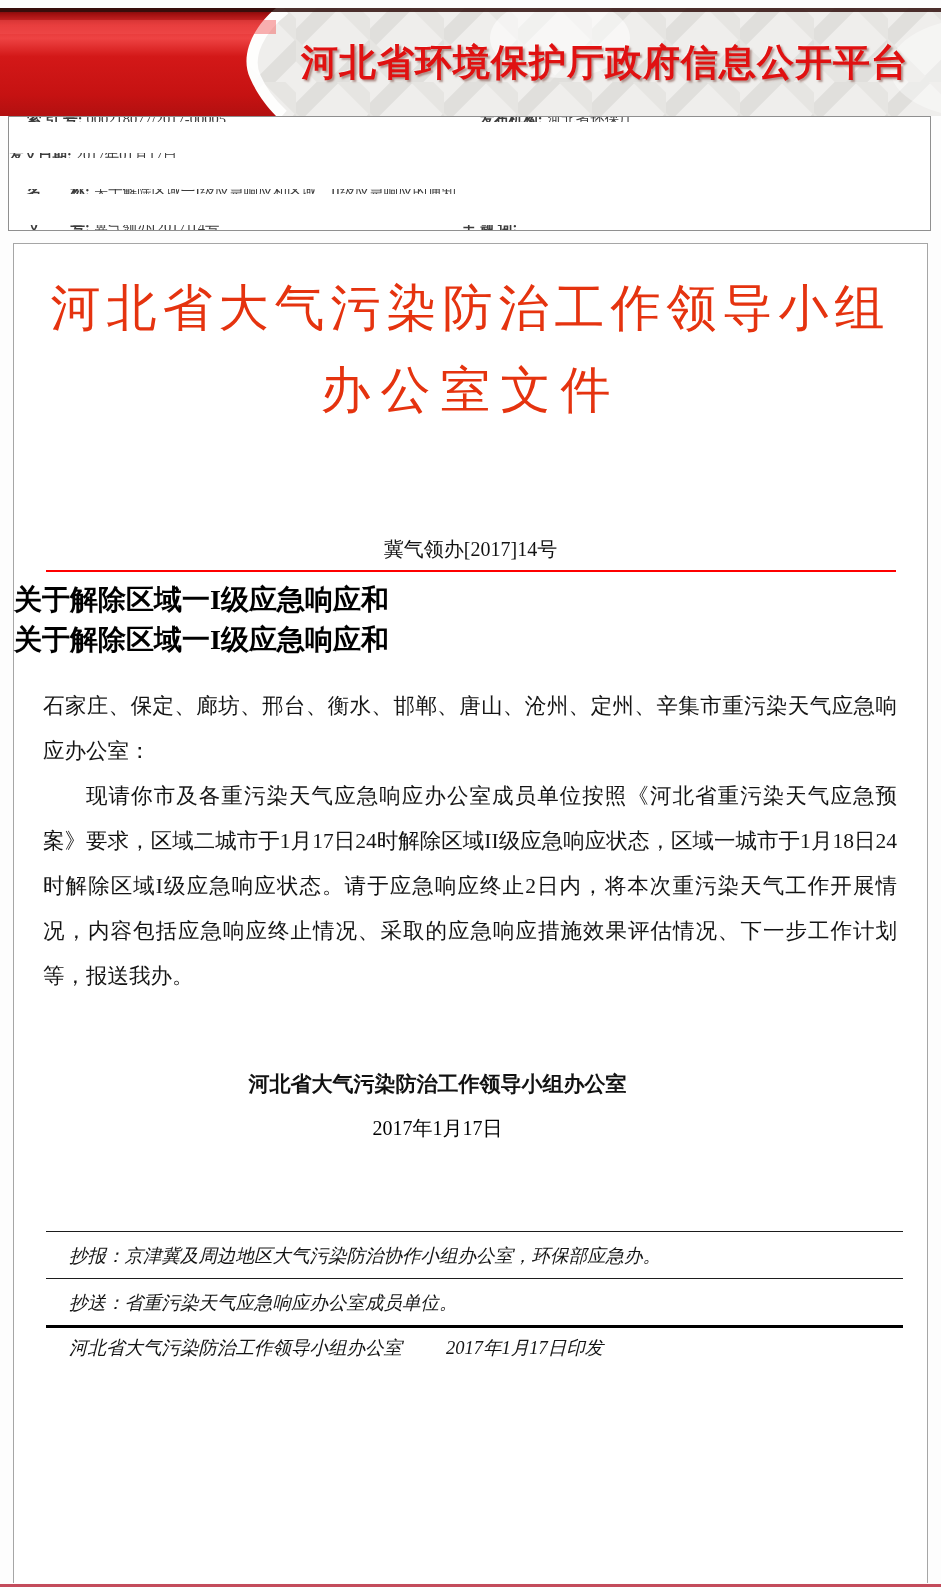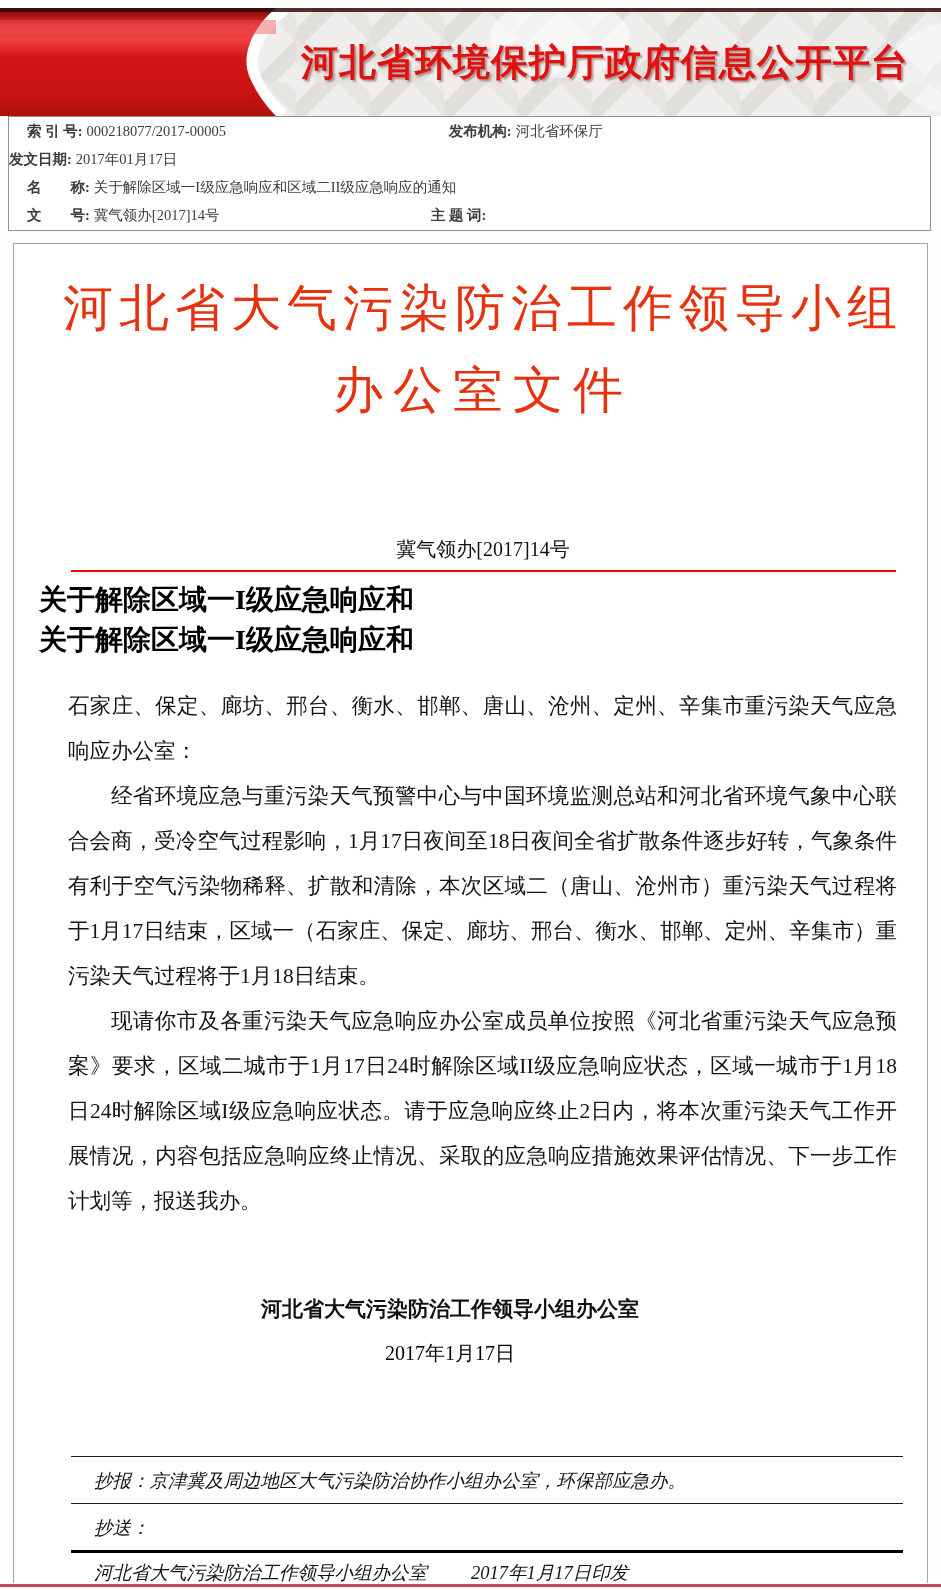--- a/index.html
+++ b/index.html
@@ -19,31 +19,31 @@
     font-weight:bold;font-size:37px;letter-spacing:1px;
     color:#e01111;
     text-shadow:2px 2px 2px rgba(130,75,65,.55), -1px -1px 0 rgba(255,255,255,.35);
     white-space:nowrap;
   }
   
   .meta-table{
     position:absolute;left:8px;top:116px;width:923px;height:115px;
     background:#ffffff;border:1px solid #8f8f8f;box-sizing:border-box;
     display:grid;grid-template-columns:45.8% 54.2%;grid-template-rows:repeat(4,1fr);
-    font-size:14.5px;color:#3c3c3c;
+    font-size:14.5px;color:#3c3c3c;gap:31px;
   }
   .meta-cell{display:flex;align-items:center;padding-left:18px;white-space:nowrap;overflow:hidden;}
   .meta-cell.right{padding-left:0;}
   .meta-cell.span2{grid-column:1 / span 2;}
   .meta-label{font-weight:bold;}
   .meta-value{margin-left:4px;}
   
   .doc{
     position:absolute;left:13px;top:243px;width:915px;height:1340px;
-    background:#ffffff;border:1px solid #a6a6a6;border-bottom:none;box-sizing:border-box;padding-left:25px;
+    background:#ffffff;border:1px solid #a6a6a6;border-bottom:none;box-sizing:border-box;
   }
   .org-line1{
     margin-top:36px;text-align:center;
     font-size:50px;line-height:56px;letter-spacing:6px;
     color:#e5330f;white-space:nowrap;
   }
   .org-line2{
     margin-top:26px;text-align:center;
     font-size:50px;line-height:56px;letter-spacing:10px;
     color:#e5330f;white-space:nowrap;
@@ -138,38 +138,38 @@
     <div class="doc-number">冀气领办[2017]14号</div>
     <div class="red-rule"></div>
 
     <div class="doc-title">
       <div>关于解除区域一I级应急响应和</div>
       <div>关于解除区域一I级应急响应和</div>
     </div>
 
     <div class="doc-body">
       <p>石家庄、保定、廊坊、邢台、衡水、邯郸、唐山、沧州、定州、辛集市重污染天气应急响应办公室：</p>
-      <p class="indent">经省环境应急与重污染天气预警中心与中国环境监测总站和河北省环境气象中心联合会商，受冷空气过程影响，1月17日夜间至18日夜间全省扩散条件逐步好转，气象条件有利于空气污染物稀释、扩散和清除，本次区域二（唐山、沧州市）重污染天气过程将于1月17日结束，区域一（石家庄、保定、廊坊、邢台、衡水、邯郸、定州、辛集市）重污染天气过程将于1月18日结束。</p>
       <p class="indent">现请你市及各重污染天气应急响应办公室成员单位按照《河北省重污染天气应急预案》要求，区域二城市于1月17日24时解除区域II级应急响应状态，区域一城市于1月18日24时解除区域I级应急响应状态。请于应急响应终止2日内，将本次重污染天气工作开展情况，内容包括应急响应终止情况、采取的应急响应措施效果评估情况、下一步工作计划等，报送我办。</p>
     </div>
 
     <div class="signature">
       <div class="signature-org">河北省大气污染防治工作领导小组办公室</div>
       <div class="signature-date">2017年1月17日</div>
     </div>
 
     <div class="doc-footer">
       <div class="f-sep"></div>
       <div class="f-row">
         <span class="f-label">抄报：</span>
           <span>京津冀及周边地区大气污染防治协作小组办公室，环保部应急办。</span>
       </div>
       <div class="f-sep"></div>
       <div class="f-row">
         <span class="f-label">抄送：</span>
+          <span>省重污染天气应急响应办公室成员单位。</span>
       </div>
       <div class="f-sep-thick"></div>
       <div class="f-row f-row-last">
         <span>河北省大气污染防治工作领导小组办公室</span>
           <span class="f-gap"></span>
           <span>2017年1月17日印发</span>
       </div>
 
     </div>
   </div>

